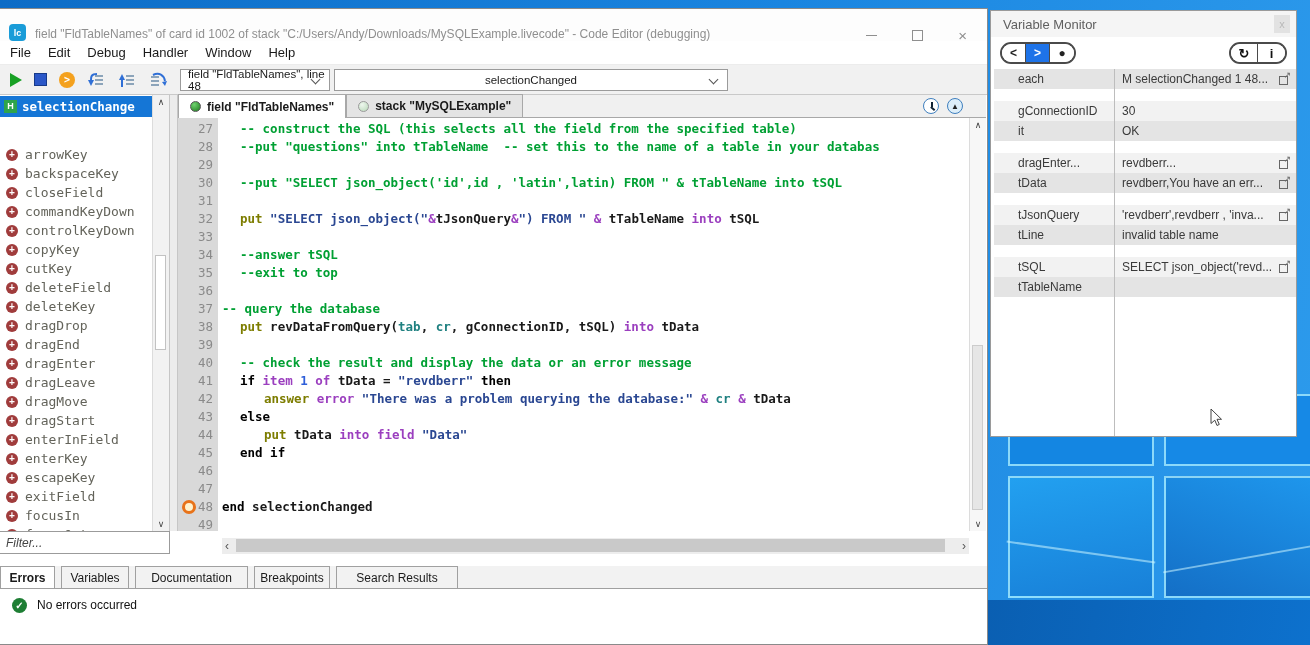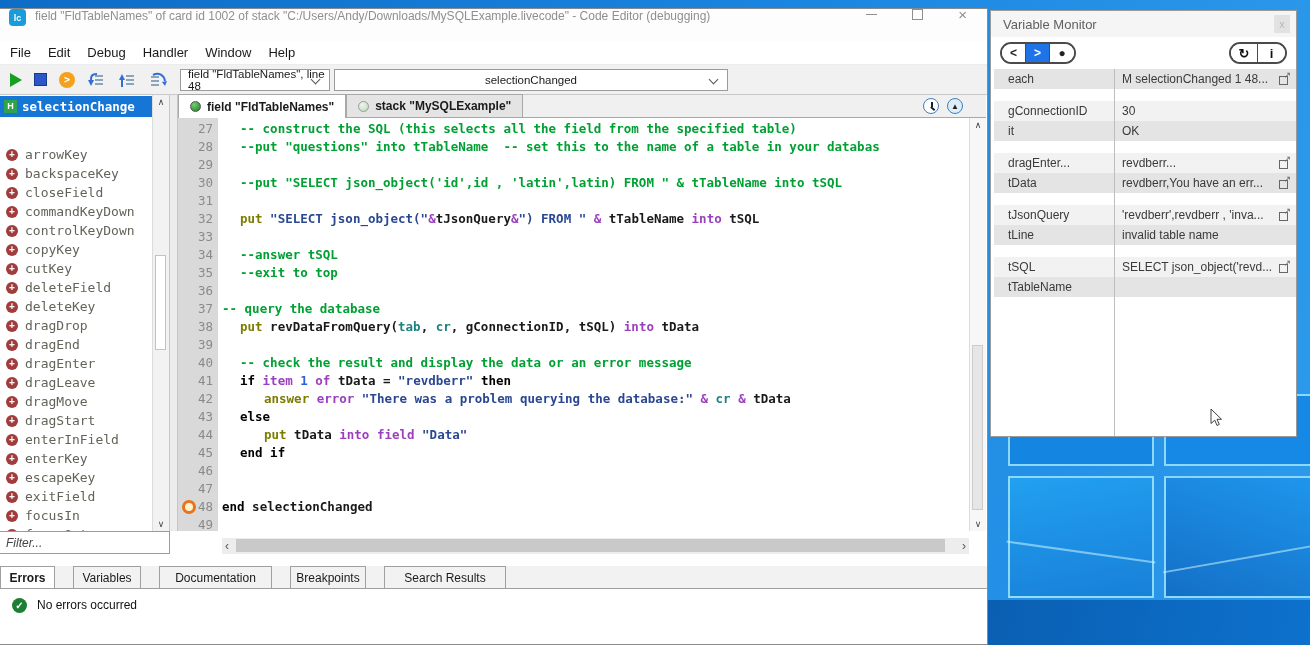--- a/index.html
+++ b/index.html
@@ -12,21 +12,21 @@
   #paneTR { left:1164px; top:394px; width:150px; height:72px; background:#1689e6; }
   #paneBL { left:1008px; top:476px; width:146px; height:122px; background:linear-gradient(170deg,#22a0f0,#1880d8); }
   #paneBR { left:1164px; top:476px; width:150px; height:122px; background:linear-gradient(200deg,#1e96ec,#146fc6); }
   #paneBL::after, #paneBR::after { content:""; position:absolute; left:-4px; right:-4px; height:1.5px; background:rgba(205,245,255,.55); }
   #paneBL::after { top:62%; transform:rotate(8deg); }
   #paneBR::after { top:68%; transform:rotate(-10deg); }
   #floor { position:absolute; left:988px; right:0; top:600px; bottom:0; background:linear-gradient(100deg,#0a5fb2,#0d71cd); }
 
   
   #main-window { position:absolute; left:0; top:8px; width:988px; height:637px; background:#fff; border:1px solid #8a8a8a; border-left:none; }
-  .titlebar { height:32px; display:flex; align-items:flex-start; padding:0 20px 0 9px; background:#fdfdfd; }
+  .titlebar { height:32px; display:flex; align-items:flex-end; padding:0 20px 0 9px; background:#fdfdfd; }
   .lc-icon { width:17px; height:17px; border-radius:4px; background:#1a9cd8; color:#fff; font-size:9px; font-weight:bold; display:flex; align-items:center; justify-content:center; flex:none; }
   .title-text { margin-left:9px; color:#8f8f8f; font-size:12px; flex:1; white-space:nowrap; overflow:hidden; }
   .win-controls { display:flex; gap:35px; align-items:center; }
   .ctl-min { width:11px; height:1px; background:#8f8f8f; }
   .ctl-max { width:11px; height:11px; border:1px solid #8f8f8f; }
   .ctl-close { font-size:15px; color:#8f8f8f; line-height:11px; }
 
   .menubar { height:24px; display:flex; align-items:center; padding-left:10px; gap:17px; font-size:13px; color:#1a1a1a; background:#fff; border-bottom:1px solid #ececec; }
   .menu-item { cursor:default; }
 
@@ -84,21 +84,21 @@
   .tok-p { color:#1a1a1a; }
 
   .v-scroll { position:absolute; right:0; top:23px; width:17px; bottom:35px; background:#f7f7f7; border-left:1px solid #dcdcdc; }
   .vs-thumb { position:absolute; left:2px; top:55%; width:11px; height:40%; background:#e6e6e6; border:1px solid #cccccc; }
   .h-scroll { position:absolute; left:44px; right:17px; bottom:12px; height:16px; background:#ededed; }
   .hs-arrow { position:absolute; top:1px; color:#555; font-size:12px; line-height:14px; }
   .hs-left { left:3px; } .hs-right { right:3px; }
   .hs-thumb { position:absolute; left:14px; right:24px; top:1px; height:13px; background:#c9c9c9; }
   .splitter-handle { position:absolute; left:400px; bottom:-26px; width:64px; height:6px; border-top:1px solid #a8a8a8; border-bottom:1px solid #a8a8a8; }
 
-  .bottom-tabs { position:absolute; left:0; top:557px; right:0; height:22px; background:#f2f2f2; display:flex; gap:18px; align-items:flex-end; }
+  .bottom-tabs { position:absolute; left:0; top:557px; right:0; height:22px; background:#f2f2f2; display:flex; gap:6px; align-items:flex-end; }
   .b-tab { height:22px; display:flex; align-items:center; justify-content:center; font-size:12px; color:#1a1a1a; background:#f2f2f2; border:1px solid #a0a0a0; border-bottom:none; }
   .b-tab.active { background:#fff; font-weight:bold; }
   .status-bar { position:absolute; left:0; top:579px; right:0; bottom:0; background:#fff; border-top:1px solid #a0a0a0; display:flex; align-items:flex-start; padding:9px 0 0 12px; gap:10px; font-size:12px; color:#111; }
   .ok-icon { width:15px; height:15px; border-radius:50%; background:#1e7e34; color:#fff; font-size:10px; line-height:15px; text-align:center; font-weight:bold; flex:none; }
 
   
   #vm-window { position:absolute; left:990px; top:10px; width:307px; height:427px; background:#fff; border:1px solid #9a9a9a; }
   .vm-titlebar { height:26px; background:#f5f5f5; display:flex; align-items:center; padding:0 6px 0 12px; color:#5f5f5f; font-size:13px; }
   .vm-close { margin-left:auto; width:16px; height:18px; background:#e2e2e2; color:#b9b9b9; font-size:11px; text-align:center; line-height:18px; }
   .vm-toolbar { height:32px; display:flex; align-items:center; padding:0 9px; background:#fff; }
@@ -106,21 +106,21 @@
   .seg button { width:24px; border:none; background:#fff; font-weight:bold; font-size:12px; color:#222; border-right:1px solid #4a4a4a; cursor:pointer; }
   .seg button:last-child { border-right:none; }
   .seg button.sel { background:var(--accent-blue,#1E73E8); color:#fff; }
   .pill2 { margin-left:auto; display:flex; height:22px; border:2px solid #4a4a4a; border-radius:12px; overflow:hidden; }
   .pill2 button { width:27px; border:none; background:#fff; font-weight:bold; font-size:13px; color:#111; cursor:pointer; }
   .pill2 button:first-child { border-right:1px solid #4a4a4a; }
   .vm-table { position:absolute; left:0; top:58px; right:0; bottom:0; background:#fff; padding-left:3px; }
   .vm-table::after { content:""; position:absolute; left:123px; top:0; bottom:0; width:1px; background:#bdbdbd; }
   .vm-row { display:flex; height:20px; font-size:12px; color:#3a3a3a; align-items:center; }
   .vm-row.odd { background:#e4e4e4; } .vm-row.even { background:#f2f2f2;margin-top:12px; }
-  .vm-name { width:120px; padding-left:14px; flex:none; white-space:nowrap; overflow:hidden; }
+  .vm-name { width:120px; padding-left:24px; flex:none; white-space:nowrap; overflow:hidden; }
   .vm-val { flex:1; padding-left:8px; display:flex; align-items:center; white-space:nowrap; overflow:hidden; }
   .ext-icon { margin-left:auto; margin-right:6px; position:relative; width:11px; height:11px; flex:none; }
   .ext-icon::before { content:""; position:absolute; left:0; bottom:0; width:7px; height:7px; border:1px solid #666; }
   .ext-icon::after { content:"\2197"; position:absolute; right:-1px; top:-4px; font-size:9px; color:#666; }
 
   #cursor { position:absolute; left:1210px; top:408px; z-index:50; }
 </style>
 </head>
 <body>
 

